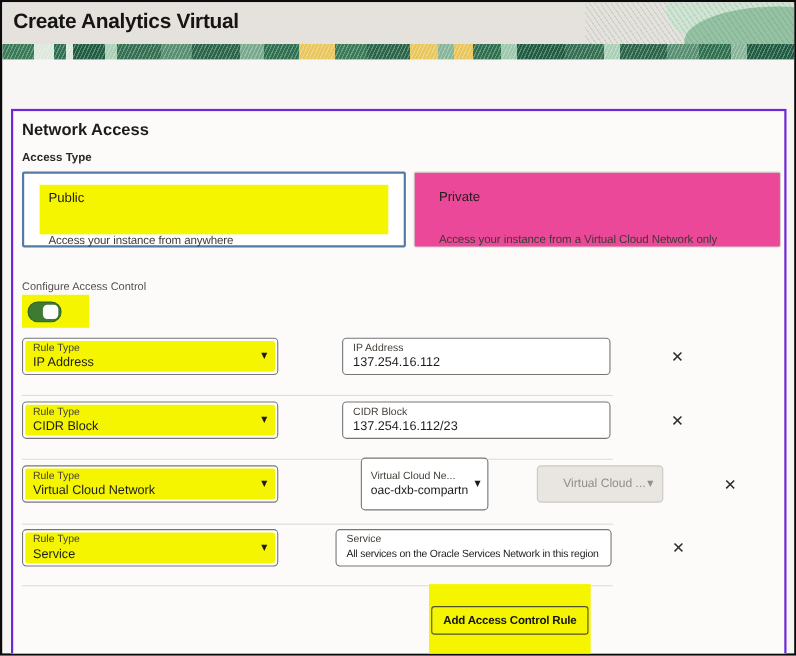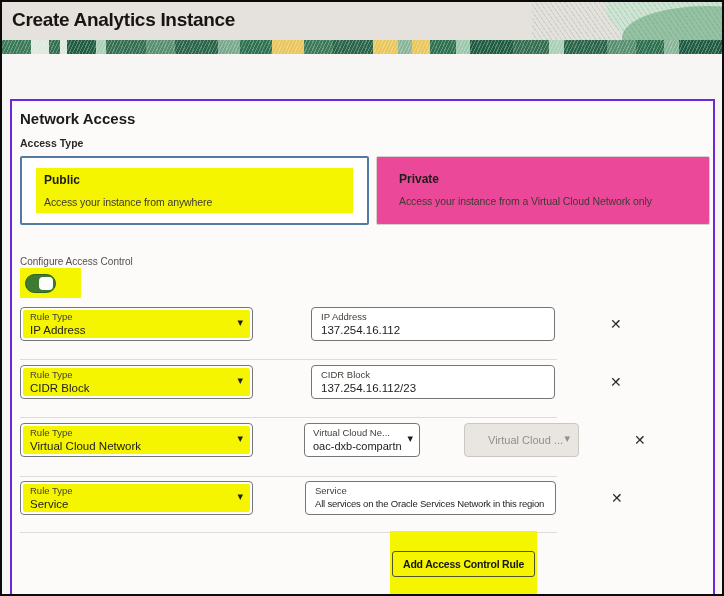--- a/index.html
+++ b/index.html
@@ -34,42 +34,42 @@
   .panel{position:absolute;left:8px;top:97px;width:705px;height:507px;box-sizing:border-box;
     border:2px solid #6d28d9;background:#fcfbfa;padding:10px 0 0 8px;}
   .h-network{font-size:15px;font-weight:700;color:#1c1b1a;line-height:16px;}
   .lbl-access-type{margin-top:11px;font-size:10.5px;font-weight:700;color:#2b2927;line-height:11px;}
 
   .cards{margin-top:7px;display:flex;gap:7px;}
   .card{box-sizing:border-box;height:69px;border-radius:2px;cursor:pointer;}
   .card.public{width:349px;border:2px solid #527ba4;background:#ffffff;padding:10px 14px;}
   .card-hl{background:#f5f500;height:100%;box-sizing:border-box;padding:5px 8px 0 8px;}
   .card.private{width:334px;border:1px solid #d5d2ce;background:#ec4899;padding:15px 22px;}
-  .card-title{font-size:12px;font-weight:700;color:#1e1d1b;margin-bottom:9px;}
+  .card-title{font-size:12px;font-weight:400;color:#1e1d1b;margin-bottom:26px;}
   .card-desc{font-size:10.5px;color:#3f3a34;letter-spacing:-.1px;}
 
   .lbl-cac{margin-top:31px;font-size:10px;color:#55504b;line-height:11px;}
   .toggle-hl{margin-top:1px;width:61px;height:30px;background:#f5f500;display:flex;align-items:center;box-sizing:border-box;padding-left:5px;}
   .toggle{position:relative;width:31px;height:19px;background:#3e7a31;border:1px solid #2f5f26;border-radius:10px;box-sizing:border-box;cursor:pointer;}
   .knob{position:absolute;right:2px;top:2px;width:14px;height:13px;background:#fdfdfb;border-radius:4px;}
 
   .h-rules{margin-top:26px;font-size:14px;font-weight:700;color:#1c1b1a;line-height:14px;}
 
   .rules{margin-top:8px;}
   .rule-row{display:flex;align-items:center;height:34px;margin-top:5px;gap:35px;}
   .rule-row.first{margin-top:9px;}
   .rt-box{position:relative;width:233px;height:34px;box-sizing:border-box;border:1px solid #767676;border-radius:4px;background:#fff;cursor:pointer;}
   .rt-inner{position:absolute;left:2px;right:2px;top:2px;bottom:2px;background:#f5f500;display:flex;flex-direction:column;justify-content:center;padding-left:7px;border-radius:2px;}
   .box-label{font-size:9.5px;color:#44403a;line-height:10px;margin-bottom:2px;white-space:nowrap;}
   .box-value{font-size:11.5px;color:#1e1d1b;line-height:12px;white-space:nowrap;}
   .caret{position:absolute;right:9px;top:50%;transform:translateY(-58%);font-size:11px;color:#1b1b1b;pointer-events:none;}
   .field-box{margin-left:23px;width:244px;height:34px;box-sizing:border-box;border:1px solid #767676;border-radius:4px;background:#fff;display:flex;flex-direction:column;justify-content:center;padding-left:9px;}
   .field-box.service{margin-left:17px;width:251px;padding-right:3px;}
   .field-box.service .box-value{font-size:9.5px;letter-spacing:-.2px;}
-  .vcn-box{position:relative;margin-left:16px;width:116px;height:34px;box-sizing:border-box;border:1px solid #767676;border-radius:4px;background:#fff;display:flex;flex-direction:column;justify-content:center;padding-left:8px;cursor:pointer;}
+  .vcn-box{position:relative;margin-left:40px;width:116px;height:48px;box-sizing:border-box;border:1px solid #767676;border-radius:4px;background:#fff;display:flex;flex-direction:column;justify-content:center;padding-left:8px;cursor:pointer;}
   .vcn-box .box-value{font-size:11px;}
   .vcn-box .caret{right:6px;}
   .dis-box{position:relative;margin-left:9px;width:115px;height:34px;box-sizing:border-box;border:1px solid #cbc8c3;border-radius:4px;background:#e9e6e2;display:flex;align-items:center;padding-left:23px;}
   .dis-text{font-size:11px;color:#928e89;white-space:nowrap;}
   .dis-box .caret{color:#928e89;right:8px;}
   .x-btn{margin-left:16px;border:none;background:transparent;font-size:14px;color:#2c2b29;cursor:pointer;padding:2px 4px;line-height:14px;}
   .row-divider{width:537px;height:1px;background:#dedcd8;margin-top:18px;}
   .row-divider.d3{margin-top:19px;}
   .row-divider.d4{margin-top:17px;}
 
@@ -79,21 +79,21 @@
 </style>
 </head>
 <body>
 
 <div class="frame">
 
   <div class="header">
     <div class="deco deco1"></div>
     <div class="deco deco2"></div>
     <div class="deco-hatch"></div>
-    <div class="title">Create Analytics Instance</div>
+    <div class="title">Create Analytics Virtual</div>
   </div>
   <div class="banner"></div>
 
   <div class="panel">
 
     <div class="h-network">Network Access</div>
     <div class="lbl-access-type">Access Type</div>
 
     <div class="cards">
       <div class="card public">

